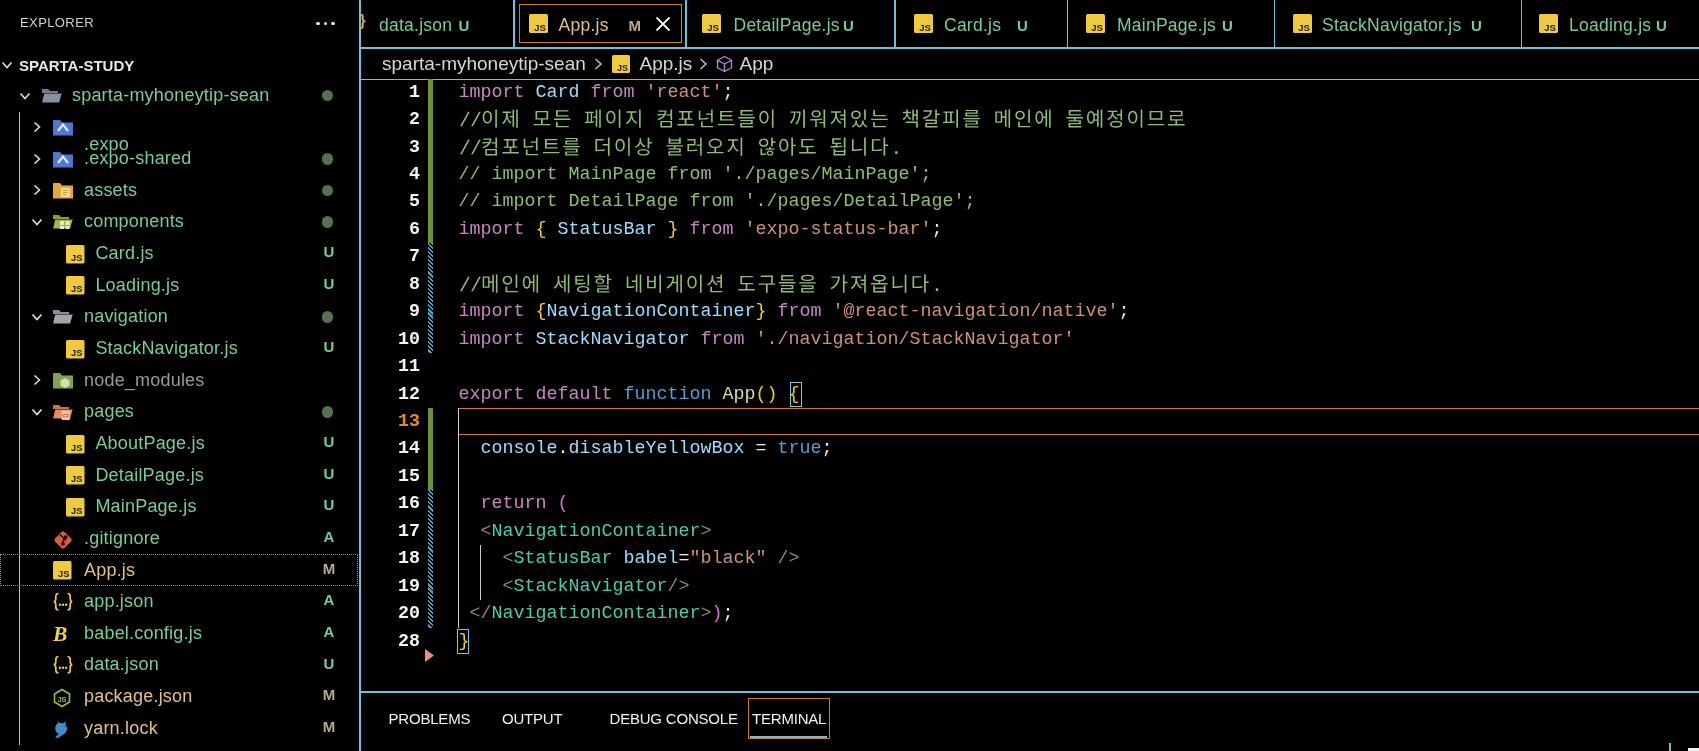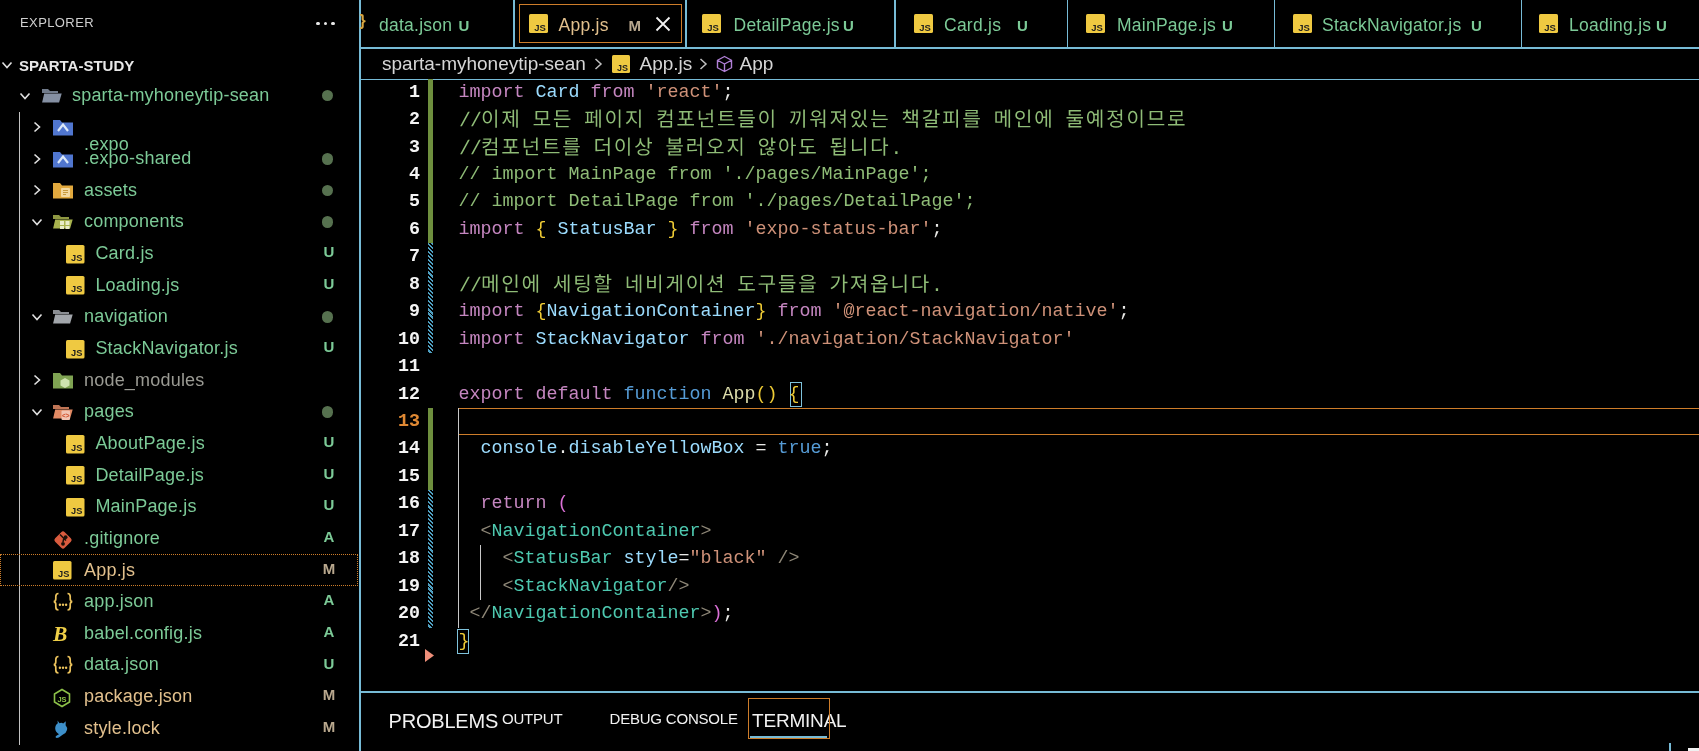--- a/index.html
+++ b/index.html
@@ -172,21 +172,21 @@
 <div class="abs" style="left:322px;top:654.7px;width:14px;text-align:center;font-size:15px;font-weight:bold;color:#7cca97;">U</div>
 <svg class="abs" style="left:52px;top:687.85px" width="20" height="20" viewBox="0 0 20 20">
     <path d="M10 1.5 L17.5 6 V14 L10 18.5 L2.5 14 V6 Z" fill="none" stroke="#8dc149" stroke-width="1.6"></path>
     <text x="10" y="13.5" font-family="Liberation Sans" font-size="7.5" font-weight="bold" fill="#8dc149" text-anchor="middle">JS</text>
   </svg>
 <div class="treetxt abs" style="left:84px;top:686.1px;color:#E2C08D;">package.json</div>
 <div class="abs" style="left:322px;top:686.4px;width:14px;text-align:center;font-size:15px;font-weight:bold;color:#b9a88e;">M</div>
 <svg class="abs" style="left:52px;top:718.5px" width="20" height="21" viewBox="0 0 20 21">
     <path d="M5.5 1.5 L7.5 4.2 Q9.5 3.4 11.2 4.4 L13.8 2.2 L13.6 6.2 Q15.6 8.4 15 11 Q14.2 14.2 11 15.6 L6.8 18.6 Q4.2 19.6 3.6 18.2 Q3.2 17 5.2 16.2 L7 15.2 Q3.4 13.4 3.2 9.6 Q3.1 5.8 5.8 4.2 Z" fill="#3d8fc9"></path>
   </svg>
-<div class="treetxt abs" style="left:84px;top:717.7px;color:#E2C08D;">style.lock</div>
+<div class="treetxt abs" style="left:84px;top:717.7px;color:#E2C08D;">yarn.lock</div>
 <div class="abs" style="left:322px;top:718.0px;width:14px;text-align:center;font-size:15px;font-weight:bold;color:#b9a88e;">M</div>
 <div class="abs" style="left:0;top:554.4px;width:358px;height:31.65px;border:1.5px dotted #cd7d2a;"></div>
 <div class="abs" style="left:358.5px;top:0;width:2px;height:751px;background:#77bbd6;"></div>
 <div class="abs" style="left:513.0px;top:0;width:1.5px;height:47px;background:#77bbd6;"></div>
 <div class="abs" style="left:359.5px;top:12px;font:bold 16px 'Liberation Sans';color:#d9a741;">}</div>
 <div class="tabtxt abs" style="left:379px;top:15px;color:#7cca97;">data.json</div>
 <div class="abs" style="left:458.5px;top:16.5px;font-size:15px;font-weight:bold;color:#7cca97;">U</div>
 <div class="abs" style="left:685.0px;top:0;width:1.5px;height:47px;background:#77bbd6;"></div>
 <div class="abs" style="left:519px;top:3.5px;width:162.5px;height:39px;border:1.5px solid #cd7d2a;"></div>
 <svg class="abs" style="left:528.5px;top:13.5px" width="19" height="19" viewBox="0 0 18 18">
@@ -270,49 +270,49 @@
 <div class="ln" style="top:353.10px;color:#f4f4f4;">11</div>
 <div class="ln" style="top:380.55px;color:#f4f4f4;">12</div>
 <div class="ln" style="top:408.00px;color:#e08934;">13</div>
 <div class="ln" style="top:435.45px;color:#f4f4f4;">14</div>
 <div class="ln" style="top:462.90px;color:#f4f4f4;">15</div>
 <div class="ln" style="top:490.35px;color:#f4f4f4;">16</div>
 <div class="ln" style="top:517.80px;color:#f4f4f4;">17</div>
 <div class="ln" style="top:545.25px;color:#f4f4f4;">18</div>
 <div class="ln" style="top:572.70px;color:#f4f4f4;text-align:right;">19</div>
 <div class="ln" style="top:600.15px;color:#f4f4f4;">20</div>
-<div class="ln" style="top:627.60px;color:#f4f4f4;">21</div>
+<div class="ln" style="top:627.60px;color:#f4f4f4;">28</div>
 <div class="abs" style="left:457.5px;top:408.0px;width:1241.5px;height:27.45px;border-top:1.5px solid #cd7d2a;border-bottom:1.5px solid #cd7d2a;"></div>
 <div class="abs" style="left:458.2px;top:408.0px;width:1.3px;height:219.6px;background:#c8c8c8;"></div>
 <div class="abs" style="left:480.2px;top:545.2px;width:1.3px;height:54.9px;background:#c8c8c8;"></div>
 <div class="abs" style="left:789.8px;top:381.7px;width:12.4px;height:25.6px;border:1.3px solid #7fc3dc;"></div>
 <div class="abs" style="left:456.8px;top:628.8px;width:12.4px;height:25.6px;border:1.3px solid #7fc3dc;"></div>
 <div class="cl" style="top:78.60px"><span style="color:#C586C0">import </span><span style="color:#9CDCFE">Card </span><span style="color:#C586C0">from </span><span style="color:#CE9178">'react'</span><span style="color:#e8e8e6">;</span></div>
 <div class="cl" style="top:160.95px"><span style="color:#8fbc77">// import MainPage from './pages/MainPage';</span></div>
 <div class="cl" style="top:188.40px"><span style="color:#8fbc77">// import DetailPage from './pages/DetailPage';</span></div>
 <div class="cl" style="top:215.85px"><span style="color:#C586C0">import </span><span style="color:#eecb35">{ </span><span style="color:#9CDCFE">StatusBar</span><span style="color:#eecb35"> }</span><span style="color:#C586C0"> from </span><span style="color:#CE9178">'expo-status-bar'</span><span style="color:#e8e8e6">;</span></div>
 <div class="cl" style="top:298.20px"><span style="color:#C586C0">import </span><span style="color:#eecb35">{</span><span style="color:#9CDCFE">NavigationContainer</span><span style="color:#eecb35">}</span><span style="color:#C586C0"> from </span><span style="color:#CE9178">'@react-navigation/native'</span><span style="color:#e8e8e6">;</span></div>
 <div class="cl" style="top:325.65px"><span style="color:#C586C0">import </span><span style="color:#9CDCFE">StackNavigator </span><span style="color:#C586C0">from </span><span style="color:#CE9178">'./navigation/StackNavigator'</span></div>
 <div class="cl" style="top:380.55px"><span style="color:#C586C0">export default </span><span style="color:#569CD6">function </span><span style="color:#DCDCAA">App</span><span style="color:#eecb35">()</span><span style="color:#e8e8e6"> </span><span style="color:#eecb35">{</span></div>
 <div class="cl" style="top:435.45px"><span style="color:#e8e8e6">  </span><span style="color:#9CDCFE">console</span><span style="color:#e8e8e6">.</span><span style="color:#9CDCFE">disableYellowBox</span><span style="color:#e8e8e6"> = </span><span style="color:#569CD6">true</span><span style="color:#e8e8e6">;</span></div>
 <div class="cl" style="top:490.35px"><span style="color:#e8e8e6">  </span><span style="color:#C586C0">return </span><span style="color:#DA70D6">(</span></div>
 <div class="cl" style="top:517.80px"><span style="color:#e8e8e6">  </span><span style="color:#8f8878">&lt;</span><span style="color:#4EC9B0">NavigationContainer</span><span style="color:#8f8878">&gt;</span></div>
-<div class="cl" style="top:545.25px"><span style="color:#e8e8e6">    </span><span style="color:#8f8878">&lt;</span><span style="color:#4EC9B0">StatusBar </span><span style="color:#9CDCFE">style</span><span style="color:#e8e8e6">=</span><span style="color:#CE9178">"black"</span><span style="color:#e8e8e6"> </span><span style="color:#8f8878">/&gt;</span></div>
+<div class="cl" style="top:545.25px"><span style="color:#e8e8e6">    </span><span style="color:#8f8878">&lt;</span><span style="color:#4EC9B0">StatusBar </span><span style="color:#9CDCFE">babel</span><span style="color:#e8e8e6">=</span><span style="color:#CE9178">"black"</span><span style="color:#e8e8e6"> </span><span style="color:#8f8878">/&gt;</span></div>
 <div class="cl" style="top:572.70px"><span style="color:#e8e8e6">    </span><span style="color:#8f8878">&lt;</span><span style="color:#4EC9B0">StackNavigator</span><span style="color:#8f8878">/&gt;</span></div>
 <div class="cl" style="top:600.15px"><span style="color:#e8e8e6"> </span><span style="color:#8f8878">&lt;/</span><span style="color:#4EC9B0">NavigationContainer</span><span style="color:#8f8878">&gt;</span><span style="color:#DA70D6">)</span><span style="color:#e8e8e6">;</span></div>
 <div class="cl" style="top:627.60px"><span style="color:#eecb35">}</span></div>
 <svg class="abs" style="left:458.5px;top:106.05px" width="728" height="28" viewBox="0 0 728 28">
     <path fill="#8fbc77" d="M1.1 20.3 9.0 5.8H10.8L2.9 20.3Z M12.1 20.3 20.0 5.8H21.8L13.9 20.3Z M36.3 3.4H37.9V21.7H36.3ZM28.3 4.8Q29.7 4.8 30.7 5.6Q31.8 6.4 32.4 7.8Q33.0 9.2 33.0 11.2Q33.0 13.1 32.4 14.6Q31.8 16.0 30.7 16.8Q29.7 17.6 28.3 17.6Q27.0 17.6 25.9 16.8Q24.9 16.0 24.3 14.6Q23.7 13.1 23.7 11.2Q23.7 9.2 24.3 7.8Q24.9 6.4 25.9 5.6Q27.0 4.8 28.3 4.8ZM28.3 6.3Q27.4 6.3 26.7 6.9Q26.1 7.5 25.7 8.6Q25.3 9.7 25.3 11.2Q25.3 12.6 25.7 13.8Q26.1 14.9 26.7 15.5Q27.4 16.1 28.3 16.1Q29.2 16.1 29.9 15.5Q30.6 14.9 31.0 13.8Q31.3 12.6 31.3 11.2Q31.3 9.7 31.0 8.6Q30.6 7.5 29.9 6.9Q29.2 6.3 28.3 6.3Z M57.2 3.4H58.8V21.7H57.2ZM50.5 10.0H54.1V11.3H50.5ZM53.5 3.8H55.1V20.7H53.5ZM47.0 6.2H48.3V8.6Q48.3 10.1 48.1 11.5Q47.8 12.9 47.2 14.2Q46.7 15.4 45.9 16.4Q45.1 17.4 44.1 18.0L43.1 16.8Q44.4 16.0 45.2 14.7Q46.1 13.4 46.6 11.8Q47.0 10.2 47.0 8.6ZM47.4 6.2H48.7V8.6Q48.7 10.1 49.1 11.7Q49.6 13.2 50.4 14.4Q51.3 15.6 52.5 16.4L51.5 17.6Q50.2 16.8 49.3 15.4Q48.4 14.0 47.9 12.2Q47.4 10.5 47.4 8.6ZM43.6 5.5H51.9V6.9H43.6Z M74.6 17.9H91.2V19.3H74.6ZM82.0 13.2H83.7V18.3H82.0ZM76.5 4.9H89.2V13.5H76.5ZM87.5 6.3H78.2V12.2H87.5Z M94.9 12.6H111.4V14.0H94.9ZM97.0 9.2H109.5V10.6H97.0ZM97.0 4.2H109.4V5.5H98.7V9.7H97.0ZM97.0 19.9H109.7V21.3H97.0ZM97.0 15.9H98.7V20.2H97.0Z M140.2 3.4H141.8V21.7H140.2ZM134.2 10.4H137.2V11.8H134.2ZM136.7 3.8H138.3V20.7H136.7ZM126.4 5.7H134.7V7.1H126.4ZM126.2 17.2 126.0 15.8Q126.9 15.8 128.0 15.7Q129.2 15.7 130.4 15.7Q131.6 15.6 132.9 15.5Q134.1 15.5 135.1 15.3L135.2 16.6Q133.8 16.8 132.2 17.0Q130.5 17.1 129.0 17.1Q127.4 17.2 126.2 17.2ZM127.9 6.6H129.4V16.2H127.9ZM131.7 6.6H133.2V16.2H131.7Z M159.8 3.4H161.4V21.7H159.8ZM151.8 4.8Q153.2 4.8 154.2 5.6Q155.3 6.4 155.9 7.8Q156.5 9.2 156.5 11.2Q156.5 13.1 155.9 14.6Q155.3 16.0 154.2 16.8Q153.2 17.6 151.8 17.6Q150.5 17.6 149.4 16.8Q148.4 16.0 147.8 14.6Q147.2 13.1 147.2 11.2Q147.2 9.2 147.8 7.8Q148.4 6.4 149.4 5.6Q150.5 4.8 151.8 4.8ZM151.8 6.3Q150.9 6.3 150.2 6.9Q149.6 7.5 149.2 8.6Q148.8 9.7 148.8 11.2Q148.8 12.6 149.2 13.8Q149.6 14.9 150.2 15.5Q150.9 16.1 151.8 16.1Q152.7 16.1 153.4 15.5Q154.1 14.9 154.5 13.8Q154.8 12.6 154.8 11.2Q154.8 9.7 154.5 8.6Q154.1 7.5 153.4 6.9Q152.7 6.3 151.8 6.3Z M171.6 6.0H173.0V9.0Q173.0 10.4 172.6 11.8Q172.2 13.2 171.5 14.5Q170.8 15.7 169.8 16.7Q168.9 17.6 167.8 18.2L166.8 16.8Q167.8 16.3 168.7 15.5Q169.5 14.7 170.2 13.6Q170.9 12.5 171.3 11.3Q171.6 10.2 171.6 9.0ZM172.0 6.0H173.3V9.0Q173.3 10.1 173.7 11.3Q174.1 12.4 174.8 13.4Q175.4 14.4 176.3 15.2Q177.2 15.9 178.2 16.4L177.3 17.7Q176.2 17.2 175.2 16.3Q174.2 15.4 173.5 14.3Q172.8 13.1 172.4 11.7Q172.0 10.4 172.0 9.0ZM167.4 5.3H177.6V6.7H167.4ZM180.1 3.4H181.7V21.7H180.1Z M207.5 8.2H211.8V9.6H207.5ZM205.8 4.4H207.5Q207.5 6.8 206.6 8.7Q205.8 10.5 203.9 11.9Q202.1 13.3 199.3 14.2L198.6 12.9Q201.1 12.1 202.7 11.0Q204.3 9.8 205.0 8.3Q205.8 6.9 205.8 5.1ZM199.4 4.4H206.8V5.8H199.4ZM205.8 7.8V8.9L198.8 9.5L198.5 8.1ZM211.5 3.4H213.1V13.9H211.5ZM201.4 14.9H213.1V21.4H201.4ZM211.5 16.3H203.0V20.1H211.5Z M218.4 18.0H235.0V19.4H218.4ZM225.8 13.3H227.5V18.6H225.8ZM219.9 5.1H233.4V6.5H219.9ZM219.9 12.5H233.4V13.8H219.9ZM222.7 6.2H224.4V12.7H222.7ZM228.9 6.2H230.6V12.7H228.9Z M252.1 3.4H253.7V16.6H252.1ZM246.9 7.4H252.4V8.8H246.9ZM242.0 19.9H254.2V21.3H242.0ZM242.0 15.5H243.7V20.6H242.0ZM239.8 4.8H241.4V12.6H239.8ZM239.8 12.2H241.2Q242.6 12.2 244.0 12.2Q245.3 12.1 246.6 11.9Q247.9 11.8 249.2 11.5L249.5 12.9Q248.1 13.2 246.7 13.4Q245.4 13.5 244.0 13.6Q242.7 13.7 241.2 13.7H239.8Z M261.1 13.2H273.7V14.6H261.1ZM259.0 17.9H275.6V19.3H259.0ZM261.1 5.0H273.5V6.3H262.8V13.7H261.1ZM262.3 9.0H273.1V10.4H262.3Z M279.3 11.0H295.8V12.4H279.3ZM281.5 8.2H293.9V9.6H281.5ZM281.5 4.0H293.7V5.4H283.2V9.3H281.5ZM281.3 14.0H293.7V18.3H283.0V20.6H281.3V17.0H292.0V15.3H281.3ZM281.3 20.1H294.2V21.5H281.3Z M312.9 3.4H314.5V21.7H312.9ZM304.9 4.8Q306.3 4.8 307.3 5.6Q308.4 6.4 309.0 7.8Q309.6 9.2 309.6 11.2Q309.6 13.1 309.0 14.6Q308.4 16.0 307.3 16.8Q306.3 17.6 304.9 17.6Q303.6 17.6 302.5 16.8Q301.5 16.0 300.9 14.6Q300.3 13.1 300.3 11.2Q300.3 9.2 300.9 7.8Q301.5 6.4 302.5 5.6Q303.6 4.8 304.9 4.8ZM304.9 6.3Q304.0 6.3 303.3 6.9Q302.7 7.5 302.3 8.6Q301.9 9.7 301.9 11.2Q301.9 12.6 302.3 13.8Q302.7 14.9 303.3 15.5Q304.0 16.1 304.9 16.1Q305.8 16.1 306.5 15.5Q307.2 14.9 307.6 13.8Q307.9 12.6 307.9 11.2Q307.9 9.7 307.6 8.6Q307.2 7.5 306.5 6.9Q305.8 6.3 304.9 6.3Z M344.2 3.4H345.9V21.7H344.2ZM335.0 5.4H336.5Q336.5 7.0 336.3 8.6Q336.1 10.2 335.6 11.8Q335.1 13.3 334.3 14.8Q333.4 16.2 332.2 17.5L330.9 16.5Q332.0 15.4 332.8 14.1Q333.6 12.8 334.1 11.4Q334.5 10.0 334.8 8.6Q335.0 7.1 335.0 5.6ZM331.6 5.4H335.6V6.8H331.6ZM340.1 5.4H341.6Q341.6 7.0 341.5 8.7Q341.3 10.5 340.9 12.2Q340.4 13.9 339.7 15.6Q338.9 17.3 337.6 18.7L336.3 17.8Q337.4 16.5 338.1 15.0Q338.9 13.5 339.3 11.9Q339.7 10.3 339.9 8.7Q340.1 7.1 340.1 5.5ZM337.1 5.4H340.7V6.8H337.1Z M356.2 13.6H357.8V21.1H356.2ZM364.5 3.4H366.2V21.7H364.5ZM351.4 14.4 351.1 13.0Q352.9 13.0 354.9 13.0Q356.9 13.0 359.0 12.8Q361.2 12.7 363.1 12.4L363.2 13.7Q361.2 14.0 359.1 14.2Q357.0 14.3 355.0 14.4Q353.1 14.4 351.4 14.4ZM360.4 15.9H365.0V17.2H360.4ZM357.1 4.3Q358.4 4.3 359.5 4.8Q360.5 5.2 361.1 6.0Q361.7 6.8 361.7 7.9Q361.7 9.0 361.1 9.8Q360.5 10.6 359.5 11.1Q358.4 11.5 357.1 11.5Q355.7 11.5 354.7 11.1Q353.7 10.6 353.1 9.8Q352.5 9.0 352.5 7.9Q352.5 6.8 353.1 6.0Q353.7 5.2 354.7 4.8Q355.7 4.3 357.1 4.3ZM357.1 5.6Q356.2 5.6 355.5 5.9Q354.8 6.2 354.5 6.7Q354.1 7.2 354.1 7.9Q354.1 8.6 354.5 9.1Q354.8 9.6 355.5 9.9Q356.2 10.2 357.1 10.2Q358.0 10.2 358.6 9.9Q359.3 9.6 359.7 9.1Q360.1 8.6 360.1 7.9Q360.1 7.2 359.7 6.7Q359.3 6.2 358.6 5.9Q358.0 5.6 357.1 5.6Z M384.9 3.4H386.5V21.7H384.9ZM376.1 6.0H377.5V8.7Q377.5 10.2 377.1 11.7Q376.7 13.1 376.0 14.4Q375.3 15.6 374.4 16.6Q373.5 17.6 372.5 18.1L371.4 16.9Q372.4 16.4 373.2 15.5Q374.1 14.6 374.7 13.5Q375.4 12.4 375.8 11.2Q376.1 10.0 376.1 8.7ZM376.5 6.0H377.8V8.7Q377.8 9.8 378.2 11.0Q378.6 12.1 379.2 13.2Q379.9 14.2 380.7 15.0Q381.6 15.9 382.5 16.4L381.6 17.7Q380.5 17.1 379.6 16.2Q378.7 15.2 378.0 14.0Q377.3 12.8 376.9 11.4Q376.5 10.1 376.5 8.7ZM372.0 5.3H381.9V6.7H372.0ZM381.2 8.5H385.9V9.9H381.2ZM381.2 12.4H385.9V13.8H381.2Z M396.4 14.6H397.7V15.6Q397.7 16.8 397.2 18.0Q396.7 19.1 395.8 20.0Q394.9 20.9 393.5 21.4L392.7 20.2Q393.9 19.7 394.7 19.0Q395.5 18.3 395.9 17.4Q396.4 16.5 396.4 15.6ZM396.7 14.6H398.0V15.6Q398.0 16.5 398.3 17.5Q398.7 18.4 399.4 19.1Q400.2 19.9 401.3 20.3L400.5 21.6Q399.2 21.1 398.4 20.1Q397.5 19.2 397.1 18.0Q396.7 16.8 396.7 15.6ZM403.1 14.6H404.4V15.6Q404.4 16.7 403.9 17.9Q403.5 19.0 402.7 20.0Q401.9 21.0 400.5 21.6L399.8 20.3Q400.9 19.8 401.7 19.0Q402.4 18.2 402.7 17.3Q403.1 16.4 403.1 15.6ZM403.4 14.6H404.7V15.6Q404.7 16.6 405.2 17.5Q405.6 18.4 406.4 19.1Q407.3 19.8 408.4 20.2L407.6 21.4Q406.3 20.9 405.3 20.1Q404.4 19.2 403.9 18.0Q403.4 16.9 403.4 15.6ZM405.1 3.4H406.8V13.8H405.1ZM397.0 4.5Q398.4 4.5 399.4 5.0Q400.5 5.5 401.1 6.5Q401.7 7.5 401.7 8.7Q401.7 10.0 401.1 11.0Q400.5 11.9 399.4 12.4Q398.4 13.0 397.0 13.0Q395.6 13.0 394.5 12.4Q393.4 11.9 392.8 11.0Q392.2 10.0 392.2 8.7Q392.2 7.5 392.8 6.5Q393.4 5.5 394.5 5.0Q395.6 4.5 397.0 4.5ZM397.0 5.9Q396.1 5.9 395.4 6.2Q394.7 6.6 394.3 7.2Q393.9 7.9 393.9 8.7Q393.9 9.6 394.3 10.2Q394.7 10.9 395.4 11.2Q396.1 11.6 397.0 11.6Q397.9 11.6 398.6 11.2Q399.3 10.9 399.7 10.2Q400.1 9.6 400.1 8.7Q400.1 7.9 399.7 7.2Q399.3 6.6 398.6 6.2Q397.9 5.9 397.0 5.9Z M414.3 8.9H426.7V10.3H414.3ZM412.1 12.7H428.7V14.1H412.1ZM414.3 4.1H416.0V9.6H414.3ZM414.2 19.9H426.8V21.2H414.2ZM414.2 15.9H415.9V20.2H414.2Z M447.2 6.8H448.5V7.3Q448.5 8.8 448.0 10.1Q447.5 11.5 446.6 12.5Q445.7 13.5 444.4 14.1L443.5 12.8Q444.7 12.3 445.5 11.5Q446.3 10.6 446.8 9.6Q447.2 8.5 447.2 7.3ZM447.5 6.8H448.8V7.3Q448.8 8.4 449.2 9.4Q449.7 10.5 450.5 11.2Q451.3 12.0 452.5 12.5L451.7 13.7Q450.4 13.2 449.4 12.2Q448.5 11.3 448.0 10.0Q447.5 8.7 447.5 7.3ZM443.9 5.8H452.0V7.2H443.9ZM447.2 3.6H448.8V6.4H447.2ZM457.2 3.4H458.8V14.6H457.2ZM454.3 8.3H457.7V9.7H454.3ZM453.3 3.7H454.9V14.5H453.3ZM446.6 15.6H458.8V21.7H457.1V16.9H446.6Z M476.2 3.4H477.9V12.7H476.2ZM477.4 7.5H480.6V8.9H477.4ZM471.1 4.3H473.0Q473.0 6.6 471.9 8.4Q470.9 10.1 469.0 11.3Q467.0 12.5 464.4 13.1L463.7 11.8Q466.1 11.2 467.8 10.3Q469.4 9.3 470.3 8.0Q471.1 6.7 471.1 5.2ZM464.5 4.3H472.1V5.7H464.5ZM466.3 13.5H477.9V18.1H468.0V20.9H466.3V16.8H476.2V14.9H466.3ZM466.3 20.1H478.5V21.5H466.3Z M497.3 3.4H499.0V21.7H497.3ZM484.5 5.4H494.8V6.7H484.5ZM484.2 17.2 484.0 15.7Q485.7 15.7 487.7 15.7Q489.7 15.7 491.7 15.6Q493.8 15.4 495.7 15.2L495.8 16.5Q493.9 16.8 491.8 16.9Q489.8 17.1 487.8 17.1Q485.9 17.1 484.2 17.2ZM486.5 6.4H488.1V16.1H486.5ZM491.1 6.4H492.8V16.1H491.1Z M504.3 11.9H520.9V13.2H504.3ZM506.3 14.6H518.8V18.5H508.0V20.7H506.3V17.4H517.1V15.8H506.3ZM506.3 20.2H519.4V21.4H506.3ZM506.4 3.9H518.7V7.7H508.1V9.7H506.4V6.6H517.1V5.1H506.4ZM506.4 9.3H519.1V10.5H506.4Z M536.3 5.5H543.2V16.8H536.3ZM541.7 6.8H537.8V15.4H541.7ZM549.5 3.4H551.1V21.7H549.5ZM542.4 10.3H546.6V11.7H542.4ZM545.9 3.8H547.5V20.8H545.9Z M569.2 3.4H570.9V16.7H569.2ZM559.1 19.9H571.4V21.3H559.1ZM559.1 15.4H560.8V20.4H559.1ZM561.1 4.7Q562.4 4.7 563.5 5.3Q564.6 5.8 565.2 6.8Q565.8 7.9 565.8 9.2Q565.8 10.5 565.2 11.5Q564.6 12.5 563.5 13.1Q562.4 13.7 561.1 13.7Q559.7 13.7 558.6 13.1Q557.6 12.5 556.9 11.5Q556.3 10.5 556.3 9.2Q556.3 7.9 556.9 6.8Q557.6 5.8 558.6 5.3Q559.7 4.7 561.1 4.7ZM561.1 6.1Q560.2 6.1 559.5 6.5Q558.8 6.9 558.4 7.6Q558.0 8.3 558.0 9.2Q558.0 10.1 558.4 10.8Q558.8 11.4 559.5 11.8Q560.2 12.2 561.1 12.2Q562.0 12.2 562.7 11.8Q563.4 11.4 563.8 10.8Q564.2 10.1 564.2 9.2Q564.2 8.3 563.8 7.6Q563.4 6.9 562.7 6.5Q562.0 6.1 561.1 6.1Z M583.6 10.5H587.1V11.9H583.6ZM590.1 3.4H591.7V21.7H590.1ZM586.5 3.8H588.1V20.8H586.5ZM580.3 4.9Q581.5 4.9 582.4 5.7Q583.3 6.5 583.7 7.9Q584.2 9.3 584.2 11.3Q584.2 13.2 583.7 14.7Q583.3 16.1 582.4 16.9Q581.5 17.7 580.3 17.7Q579.2 17.7 578.3 16.9Q577.4 16.1 576.9 14.7Q576.4 13.2 576.4 11.3Q576.4 9.3 576.9 7.9Q577.4 6.5 578.3 5.7Q579.2 4.9 580.3 4.9ZM580.3 6.5Q579.6 6.5 579.1 7.1Q578.5 7.6 578.3 8.7Q578.0 9.8 578.0 11.3Q578.0 12.7 578.3 13.8Q578.5 14.9 579.1 15.5Q579.6 16.1 580.3 16.1Q581.0 16.1 581.6 15.5Q582.1 14.9 582.4 13.8Q582.7 12.7 582.7 11.3Q582.7 9.8 582.4 8.7Q582.1 7.6 581.6 7.1Q581.0 6.5 580.3 6.5Z M614.9 11.7H616.6V15.0H614.9ZM609.7 8.3H622.1V9.6H609.7ZM609.7 4.1H621.9V5.5H611.4V9.0H609.7ZM607.5 11.1H624.0V12.4H607.5ZM609.5 14.2H621.9V18.3H611.2V20.5H609.5V17.1H620.2V15.5H609.5ZM609.5 20.1H622.4V21.5H609.5Z M635.1 7.8H638.7V9.2H635.1ZM635.1 13.4H638.7V14.8H635.1ZM641.7 3.4H643.3V21.7H641.7ZM638.1 3.8H639.7V20.8H638.1ZM631.9 4.9Q633.1 4.9 634.0 5.7Q634.9 6.5 635.3 7.9Q635.8 9.3 635.8 11.3Q635.8 13.2 635.3 14.7Q634.9 16.1 634.0 16.9Q633.1 17.7 631.9 17.7Q630.8 17.7 629.9 16.9Q629.0 16.1 628.5 14.7Q628.0 13.2 628.0 11.3Q628.0 9.3 628.5 7.9Q629.0 6.5 629.9 5.7Q630.8 4.9 631.9 4.9ZM631.9 6.5Q631.2 6.5 630.7 7.1Q630.1 7.6 629.9 8.7Q629.6 9.8 629.6 11.3Q629.6 12.7 629.9 13.8Q630.1 14.9 630.7 15.5Q631.2 16.1 631.9 16.1Q632.6 16.1 633.2 15.5Q633.7 14.9 634.0 13.8Q634.3 12.7 634.3 11.3Q634.3 9.8 634.0 8.7Q633.7 7.6 633.2 7.1Q632.6 6.5 631.9 6.5Z M657.9 8.1H662.0V9.5H657.9ZM661.5 3.4H663.1V14.3H661.5ZM657.1 14.8Q659.0 14.8 660.4 15.2Q661.7 15.7 662.5 16.4Q663.2 17.2 663.2 18.3Q663.2 19.9 661.6 20.8Q660.0 21.7 657.1 21.7Q654.3 21.7 652.7 20.8Q651.0 19.9 651.0 18.3Q651.0 17.2 651.8 16.4Q652.5 15.7 653.9 15.2Q655.2 14.8 657.1 14.8ZM657.1 16.2Q655.8 16.2 654.8 16.4Q653.8 16.7 653.2 17.1Q652.7 17.6 652.7 18.3Q652.7 18.9 653.2 19.4Q653.8 19.8 654.8 20.1Q655.8 20.3 657.1 20.3Q658.5 20.3 659.5 20.1Q660.5 19.8 661.0 19.4Q661.5 18.9 661.5 18.3Q661.5 17.6 661.0 17.1Q660.5 16.7 659.5 16.4Q658.5 16.2 657.1 16.2ZM652.8 5.2H654.1V6.7Q654.1 8.4 653.5 9.9Q652.9 11.3 651.7 12.4Q650.6 13.5 649.0 14.1L648.2 12.8Q649.2 12.4 650.0 11.8Q650.9 11.2 651.5 10.4Q652.1 9.6 652.4 8.6Q652.8 7.7 652.8 6.7ZM653.1 5.2H654.4V6.7Q654.4 7.9 655.0 9.0Q655.6 10.1 656.6 10.9Q657.6 11.8 658.9 12.3L658.0 13.6Q656.5 13.1 655.4 12.0Q654.3 11.0 653.7 9.6Q653.1 8.2 653.1 6.7ZM648.7 4.7H658.4V6.1H648.7Z M681.7 3.4H683.3V21.7H681.7ZM673.7 4.8Q675.1 4.8 676.1 5.6Q677.2 6.4 677.8 7.8Q678.4 9.2 678.4 11.2Q678.4 13.1 677.8 14.6Q677.2 16.0 676.1 16.8Q675.1 17.6 673.7 17.6Q672.4 17.6 671.3 16.8Q670.3 16.0 669.7 14.6Q669.1 13.1 669.1 11.2Q669.1 9.2 669.7 7.8Q670.3 6.4 671.3 5.6Q672.4 4.8 673.7 4.8ZM673.7 6.3Q672.8 6.3 672.1 6.9Q671.5 7.5 671.1 8.6Q670.7 9.7 670.7 11.2Q670.7 12.6 671.1 13.8Q671.5 14.9 672.1 15.5Q672.8 16.1 673.7 16.1Q674.6 16.1 675.3 15.5Q676.0 14.9 676.4 13.8Q676.7 12.6 676.7 11.2Q676.7 9.7 676.4 8.6Q676.0 7.5 675.3 6.9Q674.6 6.3 673.7 6.3Z M688.7 17.9H705.3V19.3H688.7ZM690.6 5.0H703.3V13.7H690.6ZM701.6 6.3H692.3V12.3H701.6Z M709.0 18.0H725.6V19.4H709.0ZM716.4 14.1H718.1V18.6H716.4ZM711.0 4.7H723.5V10.3H712.7V13.9H711.1V8.9H721.9V6.1H711.0ZM711.1 13.2H723.9V14.6H711.1Z"></path>
   </svg>
 <svg class="abs" style="left:458.5px;top:133.50px" width="442" height="28" viewBox="0 0 442 28">
     <path fill="#8fbc77" d="M1.1 20.3 9.0 5.8H10.8L2.9 20.3Z M12.1 20.3 20.0 5.8H21.8L13.9 20.3Z M32.4 8.2H36.7V9.6H32.4ZM30.7 4.4H32.4Q32.4 6.8 31.5 8.7Q30.7 10.5 28.8 11.9Q27.0 13.3 24.2 14.2L23.5 12.9Q26.0 12.1 27.6 11.0Q29.2 9.8 29.9 8.3Q30.7 6.9 30.7 5.1ZM24.3 4.4H31.7V5.8H24.3ZM30.7 7.8V8.9L23.7 9.5L23.4 8.1ZM36.4 3.4H38.0V13.9H36.4ZM26.3 14.9H38.0V21.4H26.3ZM36.4 16.3H27.9V20.1H36.4Z M43.3 18.0H59.9V19.4H43.3ZM50.7 13.3H52.4V18.6H50.7ZM44.8 5.1H58.3V6.5H44.8ZM44.8 12.5H58.3V13.8H44.8ZM47.6 6.2H49.3V12.7H47.6ZM53.8 6.2H55.5V12.7H53.8Z M77.0 3.4H78.6V16.6H77.0ZM71.8 7.4H77.3V8.8H71.8ZM66.9 19.9H79.1V21.3H66.9ZM66.9 15.5H68.6V20.6H66.9ZM64.7 4.8H66.3V12.6H64.7ZM64.7 12.2H66.1Q67.5 12.2 68.9 12.2Q70.2 12.1 71.5 11.9Q72.8 11.8 74.1 11.5L74.4 12.9Q73.0 13.2 71.6 13.4Q70.3 13.5 68.9 13.6Q67.6 13.7 66.1 13.7H64.7Z M86.0 13.2H98.6V14.6H86.0ZM83.9 17.9H100.5V19.3H83.9ZM86.0 5.0H98.4V6.3H87.7V13.7H86.0ZM87.2 9.0H98.0V10.4H87.2Z M104.2 11.9H120.8V13.2H104.2ZM106.2 14.6H118.7V18.5H107.9V20.7H106.2V17.4H117.0V15.8H106.2ZM106.2 20.2H119.3V21.4H106.2ZM106.3 3.9H118.6V7.7H108.0V9.7H106.3V6.6H117.0V5.1H106.3ZM106.3 9.3H119.0V10.5H106.3Z M136.4 15.8H137.8Q139.5 15.8 140.9 15.7Q142.2 15.7 143.5 15.6Q144.7 15.4 145.9 15.2L146.1 16.6Q144.8 16.8 143.6 17.0Q142.3 17.1 140.9 17.1Q139.6 17.2 137.8 17.2H136.4ZM136.4 5.1H144.7V6.5H138.1V16.3H136.4ZM148.9 3.4H150.6V21.7H148.9ZM143.7 10.0H149.6V11.4H143.7Z M169.1 3.4H170.7V21.7H169.1ZM161.1 4.8Q162.5 4.8 163.5 5.6Q164.6 6.4 165.2 7.8Q165.8 9.2 165.8 11.2Q165.8 13.1 165.2 14.6Q164.6 16.0 163.5 16.8Q162.5 17.6 161.1 17.6Q159.8 17.6 158.7 16.8Q157.7 16.0 157.1 14.6Q156.5 13.1 156.5 11.2Q156.5 9.2 157.1 7.8Q157.7 6.4 158.7 5.6Q159.8 4.8 161.1 4.8ZM161.1 6.3Q160.2 6.3 159.5 6.9Q158.9 7.5 158.5 8.6Q158.1 9.7 158.1 11.2Q158.1 12.6 158.5 13.8Q158.9 14.9 159.5 15.5Q160.2 16.1 161.1 16.1Q162.0 16.1 162.7 15.5Q163.4 14.9 163.8 13.8Q164.1 12.6 164.1 11.2Q164.1 9.7 163.8 8.6Q163.4 7.5 162.7 6.9Q162.0 6.3 161.1 6.3Z M180.6 4.3H181.9V6.2Q181.9 8.0 181.3 9.5Q180.7 11.0 179.6 12.1Q178.4 13.2 176.9 13.8L176.0 12.5Q177.4 12.0 178.4 11.0Q179.4 10.1 180.0 8.8Q180.6 7.6 180.6 6.2ZM180.9 4.3H182.2V6.3Q182.2 7.3 182.5 8.1Q182.9 9.0 183.5 9.7Q184.0 10.5 184.9 11.1Q185.7 11.7 186.7 12.0L185.8 13.3Q184.3 12.8 183.2 11.7Q182.1 10.7 181.5 9.3Q180.9 7.9 180.9 6.3ZM188.6 3.4H190.3V14.5H188.6ZM189.8 8.1H193.0V9.5H189.8ZM184.5 15.0Q186.3 15.0 187.7 15.4Q189.0 15.8 189.7 16.5Q190.5 17.3 190.5 18.3Q190.5 19.4 189.7 20.1Q189.0 20.8 187.7 21.2Q186.3 21.6 184.5 21.6Q182.6 21.6 181.3 21.2Q179.9 20.8 179.2 20.1Q178.5 19.4 178.5 18.3Q178.5 17.3 179.2 16.5Q179.9 15.8 181.3 15.4Q182.6 15.0 184.5 15.0ZM184.5 16.3Q183.1 16.3 182.1 16.5Q181.2 16.8 180.6 17.2Q180.1 17.7 180.1 18.3Q180.1 18.9 180.6 19.4Q181.2 19.8 182.1 20.1Q183.1 20.3 184.5 20.3Q185.8 20.3 186.8 20.1Q187.8 19.8 188.3 19.4Q188.8 18.9 188.8 18.3Q188.8 17.7 188.3 17.2Q187.8 16.8 186.8 16.5Q185.8 16.3 184.5 16.3Z M214.8 12.2H216.5V15.0H214.8ZM209.6 3.7H211.3V5.4H220.1V3.7H221.8V9.7H209.6ZM211.3 6.7V8.4H220.1V6.7ZM207.4 11.2H223.9V12.6H207.4ZM209.4 14.3H221.8V18.4H211.1V20.7H209.4V17.2H220.1V15.6H209.4ZM209.4 20.2H222.3V21.5H209.4Z M241.1 3.4H242.7V21.7H241.1ZM237.6 10.4H241.5V11.8H237.6ZM228.4 15.9H229.8Q231.4 15.9 232.8 15.9Q234.1 15.8 235.4 15.7Q236.7 15.6 238.0 15.3L238.1 16.7Q236.8 16.9 235.5 17.1Q234.2 17.2 232.8 17.3Q231.4 17.3 229.8 17.3H228.4ZM228.3 5.1H236.5V11.5H230.0V16.3H228.4V10.1H234.9V6.5H228.3Z M255.4 13.7H257.1V18.3H255.4ZM256.3 4.6Q258.2 4.6 259.7 5.2Q261.2 5.8 262.0 6.9Q262.9 7.9 262.9 9.4Q262.9 10.8 262.0 11.9Q261.2 13.0 259.7 13.6Q258.2 14.2 256.3 14.2Q254.3 14.2 252.8 13.6Q251.3 13.0 250.5 11.9Q249.6 10.8 249.6 9.4Q249.6 7.9 250.5 6.9Q251.3 5.8 252.8 5.2Q254.3 4.6 256.3 4.6ZM256.3 5.9Q254.8 5.9 253.7 6.4Q252.5 6.8 251.9 7.6Q251.2 8.3 251.2 9.4Q251.2 10.4 251.9 11.2Q252.5 12.0 253.7 12.4Q254.8 12.8 256.3 12.8Q257.7 12.8 258.8 12.4Q260.0 12.0 260.6 11.2Q261.3 10.4 261.3 9.4Q261.3 8.3 260.6 7.6Q260.0 6.8 258.8 6.4Q257.7 5.9 256.3 5.9ZM248.0 17.9H264.6V19.3H248.0Z M273.1 6.0H274.5V9.0Q274.5 10.4 274.1 11.8Q273.7 13.2 273.0 14.5Q272.3 15.7 271.3 16.7Q270.4 17.6 269.3 18.2L268.3 16.8Q269.3 16.3 270.2 15.5Q271.0 14.7 271.7 13.6Q272.4 12.5 272.8 11.3Q273.1 10.2 273.1 9.0ZM273.5 6.0H274.8V9.0Q274.8 10.1 275.2 11.3Q275.6 12.4 276.3 13.4Q276.9 14.4 277.8 15.2Q278.7 15.9 279.7 16.4L278.8 17.7Q277.7 17.2 276.7 16.3Q275.7 15.4 275.0 14.3Q274.3 13.1 273.9 11.7Q273.5 10.4 273.5 9.0ZM268.9 5.3H279.1V6.7H268.9ZM281.6 3.4H283.2V21.7H281.6Z M304.7 4.4Q306.0 4.4 307.1 5.0Q308.1 5.5 308.8 6.5Q309.4 7.4 309.4 8.7Q309.4 9.9 308.8 10.8Q308.1 11.8 307.1 12.3Q306.0 12.9 304.7 12.9Q303.3 12.9 302.2 12.3Q301.2 11.8 300.6 10.8Q299.9 9.9 299.9 8.7Q299.9 7.4 300.6 6.5Q301.2 5.5 302.2 5.0Q303.3 4.4 304.7 4.4ZM304.7 5.8Q303.8 5.8 303.1 6.2Q302.4 6.5 302.0 7.2Q301.6 7.8 301.6 8.7Q301.6 9.5 302.0 10.1Q302.4 10.8 303.1 11.1Q303.8 11.5 304.7 11.5Q305.5 11.5 306.2 11.1Q306.9 10.8 307.3 10.1Q307.8 9.5 307.8 8.7Q307.8 7.8 307.3 7.2Q306.9 6.5 306.2 6.2Q305.5 5.8 304.7 5.8ZM312.1 3.4H313.8V12.5H312.1ZM313.1 7.5H316.5V8.9H313.1ZM301.5 19.8H302.4Q302.9 19.8 303.7 19.8Q304.4 19.7 305.2 19.6Q306.0 19.4 306.8 19.2L307.1 20.5Q306.2 20.8 305.4 21.0Q304.5 21.1 303.8 21.1Q303.0 21.2 302.4 21.2H301.5ZM301.5 14.5H303.1V20.3H301.5ZM306.4 14.6H315.6V15.8H306.4ZM311.0 16.5Q312.5 16.5 313.4 17.2Q314.4 17.9 314.4 19.1Q314.4 20.3 313.4 20.9Q312.5 21.6 311.0 21.6Q309.5 21.6 308.6 20.9Q307.6 20.3 307.6 19.1Q307.6 17.9 308.6 17.2Q309.5 16.5 311.0 16.5ZM311.0 17.7Q310.2 17.7 309.6 18.1Q309.1 18.4 309.1 19.1Q309.1 19.7 309.6 20.1Q310.2 20.5 311.0 20.5Q311.8 20.5 312.4 20.1Q312.9 19.7 312.9 19.1Q312.9 18.4 312.4 18.1Q311.8 17.7 311.0 17.7ZM310.2 13.0H311.8V15.6H310.2Z M324.8 4.8Q326.1 4.8 327.1 5.6Q328.2 6.4 328.8 7.8Q329.4 9.2 329.4 11.2Q329.4 13.1 328.8 14.6Q328.2 16.0 327.1 16.8Q326.1 17.6 324.8 17.6Q323.4 17.6 322.4 16.8Q321.3 16.0 320.8 14.6Q320.2 13.1 320.2 11.2Q320.2 9.2 320.8 7.8Q321.3 6.4 322.4 5.6Q323.4 4.8 324.8 4.8ZM324.8 6.3Q323.9 6.3 323.2 6.9Q322.5 7.5 322.2 8.6Q321.8 9.7 321.8 11.2Q321.8 12.6 322.2 13.8Q322.5 14.9 323.2 15.5Q323.9 16.1 324.8 16.1Q325.6 16.1 326.3 15.5Q327.0 14.9 327.4 13.8Q327.7 12.6 327.7 11.2Q327.7 9.7 327.4 8.6Q327.0 7.5 326.3 6.9Q325.6 6.3 324.8 6.3ZM332.3 3.4H334.0V21.7H332.3ZM333.6 10.7H336.9V12.1H333.6Z M342.3 11.9H354.9V13.3H342.3ZM340.2 18.0H356.8V19.4H340.2ZM347.6 12.5H349.3V18.5H347.6ZM342.3 4.9H354.7V6.2H344.0V12.5H342.3Z M376.7 9.6H378.4V12.6H376.7ZM384.8 3.4H386.5V13.9H384.8ZM371.8 13.5 371.6 12.1Q373.3 12.1 375.2 12.1Q377.2 12.1 379.3 11.9Q381.4 11.8 383.3 11.5L383.4 12.7Q381.5 13.1 379.4 13.2Q377.3 13.4 375.4 13.4Q373.5 13.5 371.8 13.5ZM373.2 8.7H382.0V10.1H373.2ZM373.2 4.3H381.8V5.7H374.9V9.3H373.2ZM374.5 14.7H376.2V16.7H384.8V14.7H386.5V21.4H374.5ZM376.2 18.0V20.1H384.8V18.0Z M405.1 3.4H406.8V21.7H405.1ZM393.0 5.2H394.6V16.5H393.0ZM393.0 15.5H394.5Q396.6 15.5 398.7 15.3Q400.9 15.1 403.2 14.7L403.4 16.1Q401.0 16.6 398.8 16.8Q396.6 17.0 394.5 17.0H393.0Z M424.5 3.4H426.2V21.7H424.5ZM425.8 10.6H429.1V12.0H425.8ZM412.9 15.7H414.3Q416.0 15.7 417.4 15.7Q418.8 15.6 420.1 15.5Q421.4 15.3 422.8 15.1L423.0 16.5Q421.6 16.8 420.2 16.9Q418.9 17.0 417.5 17.1Q416.0 17.1 414.3 17.1H412.9ZM412.9 5.2H421.4V6.5H414.6V16.4H412.9Z M436.2 20.1V17.2H438.5V20.1Z"></path>
   </svg>
 <svg class="abs" style="left:458.5px;top:270.75px" width="483" height="28" viewBox="0 0 483 28">
     <path fill="#8fbc77" d="M1.1 20.3 9.0 5.8H10.8L2.9 20.3Z M12.1 20.3 20.0 5.8H21.8L13.9 20.3Z M23.7 5.5H30.6V16.8H23.7ZM29.1 6.8H25.2V15.4H29.1ZM36.9 3.4H38.5V21.7H36.9ZM29.8 10.3H34.0V11.7H29.8ZM33.3 3.8H34.9V20.8H33.3Z M56.6 3.4H58.3V16.7H56.6ZM46.5 19.9H58.8V21.3H46.5ZM46.5 15.4H48.2V20.4H46.5ZM48.5 4.7Q49.8 4.7 50.9 5.3Q52.0 5.8 52.6 6.8Q53.2 7.9 53.2 9.2Q53.2 10.5 52.6 11.5Q52.0 12.5 50.9 13.1Q49.8 13.7 48.5 13.7Q47.1 13.7 46.0 13.1Q45.0 12.5 44.3 11.5Q43.7 10.5 43.7 9.2Q43.7 7.9 44.3 6.8Q45.0 5.8 46.0 5.3Q47.1 4.7 48.5 4.7ZM48.5 6.1Q47.6 6.1 46.9 6.5Q46.2 6.9 45.8 7.6Q45.4 8.3 45.4 9.2Q45.4 10.1 45.8 10.8Q46.2 11.4 46.9 11.8Q47.6 12.2 48.5 12.2Q49.4 12.2 50.1 11.8Q50.8 11.4 51.2 10.8Q51.6 10.1 51.6 9.2Q51.6 8.3 51.2 7.6Q50.8 6.9 50.1 6.5Q49.4 6.1 48.5 6.1Z M71.0 10.5H74.5V11.9H71.0ZM77.5 3.4H79.1V21.7H77.5ZM73.9 3.8H75.5V20.8H73.9ZM67.7 4.9Q68.9 4.9 69.8 5.7Q70.7 6.5 71.1 7.9Q71.6 9.3 71.6 11.3Q71.6 13.2 71.1 14.7Q70.7 16.1 69.8 16.9Q68.9 17.7 67.7 17.7Q66.6 17.7 65.7 16.9Q64.8 16.1 64.3 14.7Q63.8 13.2 63.8 11.3Q63.8 9.3 64.3 7.9Q64.8 6.5 65.7 5.7Q66.6 4.9 67.7 4.9ZM67.7 6.5Q67.0 6.5 66.5 7.1Q65.9 7.6 65.7 8.7Q65.4 9.8 65.4 11.3Q65.4 12.7 65.7 13.8Q65.9 14.9 66.5 15.5Q67.0 16.1 67.7 16.1Q68.4 16.1 69.0 15.5Q69.5 14.9 69.8 13.8Q70.1 12.7 70.1 11.3Q70.1 9.8 69.8 8.7Q69.5 7.6 69.0 7.1Q68.4 6.5 67.7 6.5Z M102.1 9.9H105.6V11.3H102.1ZM98.7 5.1H100.0V8.6Q100.0 10.0 99.7 11.4Q99.4 12.8 98.9 14.0Q98.3 15.2 97.5 16.2Q96.7 17.1 95.8 17.7L94.7 16.5Q95.6 15.9 96.4 15.1Q97.1 14.2 97.6 13.2Q98.2 12.1 98.4 10.9Q98.7 9.8 98.7 8.6ZM99.0 5.1H100.3V8.5Q100.3 9.6 100.6 10.7Q100.8 11.8 101.3 12.8Q101.8 13.8 102.5 14.7Q103.2 15.5 104.1 16.0L103.1 17.3Q102.1 16.7 101.4 15.8Q100.6 14.9 100.1 13.7Q99.6 12.5 99.3 11.2Q99.0 9.9 99.0 8.5ZM108.8 3.4H110.4V21.7H108.8ZM105.1 3.8H106.7V20.8H105.1Z M116.3 12.1H117.7Q119.7 12.1 121.2 12.0Q122.6 12.0 123.9 11.9Q125.1 11.8 126.4 11.6L126.6 12.9Q125.3 13.1 124.0 13.2Q122.7 13.4 121.2 13.4Q119.7 13.4 117.7 13.4H116.3ZM116.3 4.7H125.0V6.1H117.9V12.7H116.3ZM117.4 8.4H124.4V9.7H117.4ZM128.5 3.4H130.2V14.7H128.5ZM124.1 15.0Q126.0 15.0 127.4 15.4Q128.8 15.8 129.5 16.5Q130.3 17.2 130.3 18.3Q130.3 19.9 128.6 20.8Q127.0 21.6 124.1 21.6Q121.3 21.6 119.6 20.8Q118.0 19.9 118.0 18.3Q118.0 16.7 119.6 15.9Q121.3 15.0 124.1 15.0ZM124.1 16.3Q122.8 16.3 121.7 16.5Q120.7 16.8 120.2 17.2Q119.7 17.7 119.7 18.3Q119.7 18.9 120.2 19.4Q120.7 19.8 121.7 20.1Q122.8 20.3 124.1 20.3Q125.5 20.3 126.5 20.1Q127.5 19.8 128.1 19.4Q128.6 18.9 128.6 18.3Q128.6 17.7 128.1 17.2Q127.5 16.8 126.5 16.5Q125.5 16.3 124.1 16.3Z M148.0 3.3H149.7V13.4H148.0ZM149.0 7.7H152.4V9.1H149.0ZM138.1 14.4H149.7V18.4H139.8V20.7H138.1V17.2H148.0V15.6H138.1ZM138.1 20.2H150.3V21.5H138.1ZM135.6 5.0H146.3V6.4H135.6ZM140.9 7.2Q142.9 7.2 144.1 8.0Q145.3 8.8 145.3 10.2Q145.3 11.5 144.1 12.3Q142.9 13.1 140.9 13.1Q139.0 13.1 137.8 12.3Q136.6 11.5 136.6 10.2Q136.6 8.8 137.8 8.0Q139.0 7.2 140.9 7.2ZM140.9 8.4Q139.7 8.4 138.9 8.9Q138.2 9.4 138.2 10.2Q138.2 11.0 138.9 11.4Q139.7 11.9 140.9 11.9Q142.2 11.9 143.0 11.4Q143.7 11.0 143.7 10.2Q143.7 9.4 143.0 8.9Q142.2 8.4 140.9 8.4ZM140.1 3.2H141.8V6.0H140.1Z M167.7 5.4H169.3V16.1H167.7ZM167.7 15.6H168.9Q170.4 15.6 172.0 15.5Q173.5 15.4 175.3 15.0L175.5 16.4Q173.7 16.8 172.1 16.9Q170.5 17.0 168.9 17.0H167.7ZM180.7 3.4H182.3V21.7H180.7ZM172.8 9.5H177.3V10.9H172.8ZM176.8 3.8H178.4V20.7H176.8Z M200.4 3.4H202.0V21.7H200.4ZM188.1 4.9H189.8V9.8H195.1V4.9H196.8V17.3H188.1ZM189.8 11.1V15.9H195.1V11.1Z M221.3 3.4H222.9V21.7H221.3ZM213.4 10.9H218.0V12.2H213.4ZM217.5 3.9H219.1V20.7H217.5ZM213.6 5.7H215.2Q215.2 8.1 214.6 10.3Q213.9 12.5 212.4 14.4Q210.8 16.3 208.4 17.7L207.4 16.5Q209.6 15.2 210.9 13.6Q212.3 12.0 213.0 10.1Q213.6 8.2 213.6 6.0ZM208.2 5.7H214.2V7.1H208.2Z M241.0 3.4H242.6V21.7H241.0ZM233.0 4.8Q234.4 4.8 235.4 5.6Q236.5 6.4 237.1 7.8Q237.7 9.2 237.7 11.2Q237.7 13.1 237.1 14.6Q236.5 16.0 235.4 16.8Q234.4 17.6 233.0 17.6Q231.7 17.6 230.6 16.8Q229.6 16.0 229.0 14.6Q228.4 13.1 228.4 11.2Q228.4 9.2 229.0 7.8Q229.6 6.4 230.6 5.6Q231.7 4.8 233.0 4.8ZM233.0 6.3Q232.1 6.3 231.4 6.9Q230.8 7.5 230.4 8.6Q230.0 9.7 230.0 11.2Q230.0 12.6 230.4 13.8Q230.8 14.9 231.4 15.5Q232.1 16.1 233.0 16.1Q233.9 16.1 234.6 15.5Q235.3 14.9 235.7 13.8Q236.0 12.6 236.0 11.2Q236.0 9.7 235.7 8.6Q235.3 7.5 234.6 6.9Q233.9 6.3 233.0 6.3Z M257.7 6.1H261.8V7.5H257.7ZM257.7 9.8H261.8V11.2H257.7ZM252.6 4.4H253.9V6.8Q253.9 8.5 253.3 10.1Q252.7 11.7 251.6 12.8Q250.5 14.0 248.9 14.6L248.0 13.3Q249.1 12.9 249.9 12.2Q250.7 11.6 251.3 10.7Q251.9 9.8 252.3 8.8Q252.6 7.8 252.6 6.8ZM252.9 4.4H254.3V6.8Q254.3 7.8 254.6 8.7Q254.9 9.7 255.5 10.5Q256.1 11.3 256.9 12.0Q257.7 12.6 258.7 13.0L257.7 14.3Q256.3 13.7 255.2 12.6Q254.1 11.4 253.5 9.9Q252.9 8.4 252.9 6.8ZM261.4 3.4H263.0V17.0H261.4ZM251.3 19.9H263.5V21.3H251.3ZM251.3 15.7H253.0V20.6H251.3Z M281.4 11.9H294.0V13.3H281.4ZM279.3 18.0H295.9V19.4H279.3ZM286.7 12.5H288.4V18.5H286.7ZM281.4 4.9H293.8V6.2H283.1V12.5H281.4Z M301.7 4.6H313.1V5.9H301.7ZM299.6 12.4H316.1V13.8H299.6ZM307.0 13.4H308.7V21.7H307.0ZM312.3 4.6H313.9V6.2Q313.9 7.1 313.9 8.2Q313.9 9.2 313.7 10.5Q313.6 11.8 313.3 13.3L311.6 13.1Q312.1 10.9 312.2 9.2Q312.3 7.6 312.3 6.2Z M319.9 11.0H336.4V12.4H319.9ZM322.1 8.2H334.5V9.6H322.1ZM322.1 4.0H334.3V5.4H323.8V9.3H322.1ZM321.9 14.0H334.3V18.3H323.6V20.6H321.9V17.0H332.6V15.3H321.9ZM321.9 20.1H334.8V21.5H321.9Z M348.5 3.7Q351.5 3.7 353.2 4.5Q354.9 5.3 354.9 6.9Q354.9 8.4 353.2 9.2Q351.5 10.0 348.5 10.0Q345.4 10.0 343.7 9.2Q342.0 8.4 342.0 6.9Q342.0 5.3 343.7 4.5Q345.4 3.7 348.5 3.7ZM348.5 5.0Q347.0 5.0 345.9 5.2Q344.9 5.4 344.3 5.8Q343.8 6.3 343.8 6.9Q343.8 7.5 344.3 7.9Q344.9 8.3 345.9 8.6Q347.0 8.8 348.5 8.8Q349.9 8.8 351.0 8.6Q352.0 8.3 352.6 7.9Q353.2 7.5 353.2 6.9Q353.2 6.3 352.6 5.8Q352.0 5.4 351.0 5.2Q349.9 5.0 348.5 5.0ZM340.2 11.3H356.7V12.6H340.2ZM342.2 14.2H354.6V18.3H343.9V20.5H342.2V17.1H352.9V15.5H342.2ZM342.2 20.2H355.1V21.5H342.2Z M383.9 3.4H385.6V21.7H383.9ZM385.1 10.8H388.5V12.2H385.1ZM379.2 5.4H380.8Q380.8 8.0 380.0 10.3Q379.2 12.7 377.3 14.7Q375.5 16.7 372.5 18.2L371.6 16.9Q374.2 15.6 375.8 13.9Q377.5 12.2 378.4 10.1Q379.2 8.0 379.2 5.6ZM372.5 5.4H380.1V6.7H372.5Z M405.2 3.4H406.8V21.7H405.2ZM396.4 6.0H397.8V8.7Q397.8 10.2 397.4 11.7Q397.0 13.1 396.3 14.4Q395.6 15.6 394.7 16.6Q393.8 17.6 392.8 18.1L391.7 16.9Q392.7 16.4 393.5 15.5Q394.4 14.6 395.0 13.5Q395.7 12.4 396.1 11.2Q396.4 10.0 396.4 8.7ZM396.8 6.0H398.1V8.7Q398.1 9.8 398.5 11.0Q398.9 12.1 399.5 13.2Q400.2 14.2 401.0 15.0Q401.9 15.9 402.8 16.4L401.9 17.7Q400.8 17.1 399.9 16.2Q399.0 15.2 398.3 14.0Q397.6 12.8 397.2 11.4Q396.8 10.1 396.8 8.7ZM392.3 5.3H402.2V6.7H392.3ZM401.5 8.5H406.2V9.9H401.5ZM401.5 12.4H406.2V13.8H401.5Z M420.4 3.7Q422.3 3.7 423.8 4.1Q425.2 4.5 426.0 5.2Q426.8 6.0 426.8 7.0Q426.8 8.1 426.0 8.8Q425.2 9.6 423.8 10.0Q422.3 10.4 420.4 10.4Q418.4 10.4 416.9 10.0Q415.5 9.6 414.7 8.8Q413.9 8.1 413.9 7.0Q413.9 6.0 414.7 5.2Q415.5 4.5 416.9 4.1Q418.4 3.7 420.4 3.7ZM420.4 5.0Q418.9 5.0 417.8 5.2Q416.8 5.4 416.2 5.9Q415.7 6.4 415.7 7.0Q415.7 7.7 416.2 8.1Q416.8 8.6 417.8 8.8Q418.9 9.1 420.4 9.1Q421.8 9.1 422.9 8.8Q423.9 8.6 424.5 8.1Q425.1 7.7 425.1 7.0Q425.1 6.4 424.5 5.9Q423.9 5.4 422.9 5.2Q421.8 5.0 420.4 5.0ZM414.2 14.5H415.9V16.5H424.8V14.5H426.5V21.4H414.2ZM415.9 17.8V20.1H424.8V17.8ZM412.1 12.0H428.6V13.4H412.1ZM419.5 9.8H421.2V12.7H419.5Z M445.7 3.4H447.4V21.7H445.7ZM433.6 5.2H435.2V16.5H433.6ZM433.6 15.5H435.1Q437.2 15.5 439.3 15.3Q441.5 15.1 443.8 14.7L444.0 16.1Q441.6 16.6 439.4 16.8Q437.2 17.0 435.1 17.0H433.6Z M465.1 3.4H466.8V21.7H465.1ZM466.4 10.6H469.7V12.0H466.4ZM453.5 15.7H454.9Q456.6 15.7 458.0 15.7Q459.4 15.6 460.7 15.5Q462.0 15.3 463.4 15.1L463.6 16.5Q462.2 16.8 460.8 16.9Q459.5 17.0 458.1 17.1Q456.6 17.1 454.9 17.1H453.5ZM453.5 5.2H462.0V6.5H455.2V16.4H453.5Z M476.8 20.1V17.2H479.1V20.1Z"></path>
   </svg>
 <div class="abs" style="left:360.5px;top:691px;width:1338.5px;height:2px;background:#77bbd6;"></div>
-<div class="abs" style="left:388.5px;top:709.5px;font-size:20px;letter-spacing:-0.2px;color:#f2f2f2;">PROBLEMS</div>
+<div class="abs" style="left:388.5px;top:709.5px;font-size:15px;letter-spacing:-0.2px;color:#f2f2f2;">PROBLEMS</div>
 <div class="abs" style="left:502px;top:709.5px;font-size:15px;letter-spacing:-0.2px;color:#f2f2f2;">OUTPUT</div>
 <div class="abs" style="left:593.5px;top:709.5px;font-size:15px;letter-spacing:-0.2px;color:#f2f2f2;padding-left:16px;">DEBUG CONSOLE</div>
-<div class="abs" style="left:752px;top:709.5px;font-size:19px;letter-spacing:-0.2px;color:#f2f2f2;">TERMINAL</div>
+<div class="abs" style="left:752px;top:709.5px;font-size:15px;letter-spacing:-0.2px;color:#f2f2f2;">TERMINAL</div>
 <div class="abs" style="left:747.7px;top:697.7px;width:82px;height:41.7px;border:1.5px solid #cd7d2a;"></div>
 <div class="abs" style="left:750.2px;top:736px;width:77px;height:1.8px;background:#77bbd6;"></div>
 <div class="abs" style="left:1668.5px;top:743px;width:2.4px;height:8px;background:#77bbd6;"></div>
 <div class="abs" style="left:1688px;top:748px;width:11px;height:3px;background:#f0f0f0;"></div>
 </body></html>

